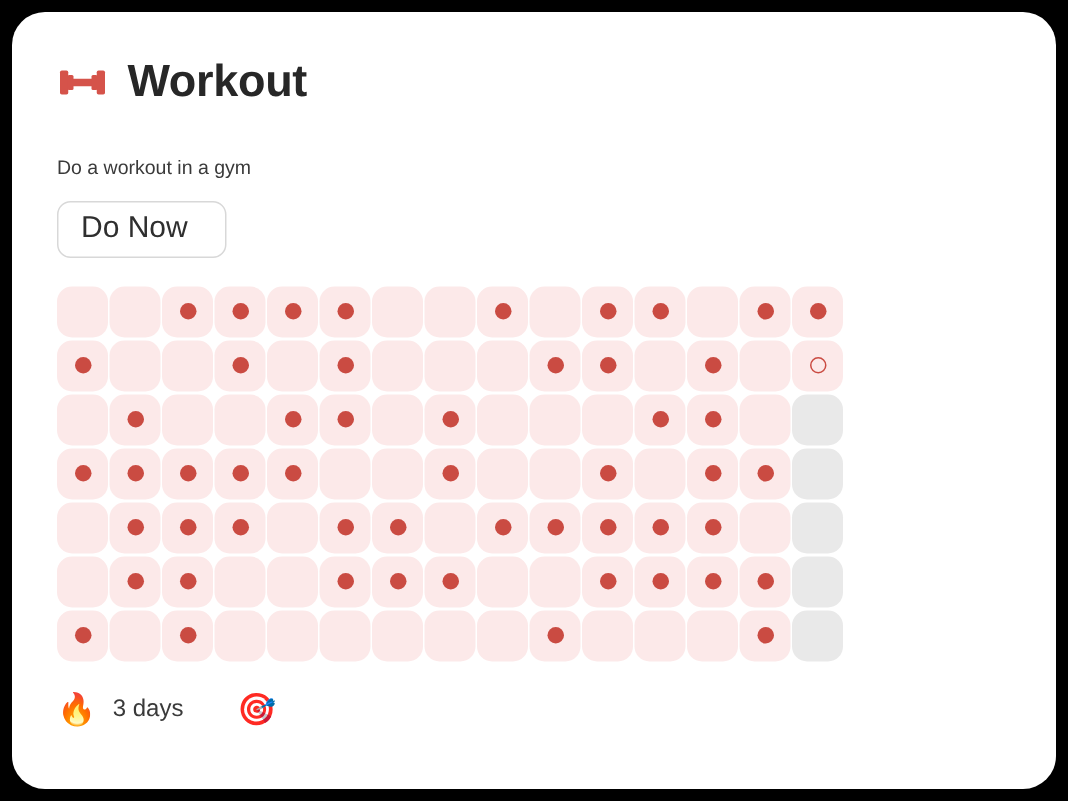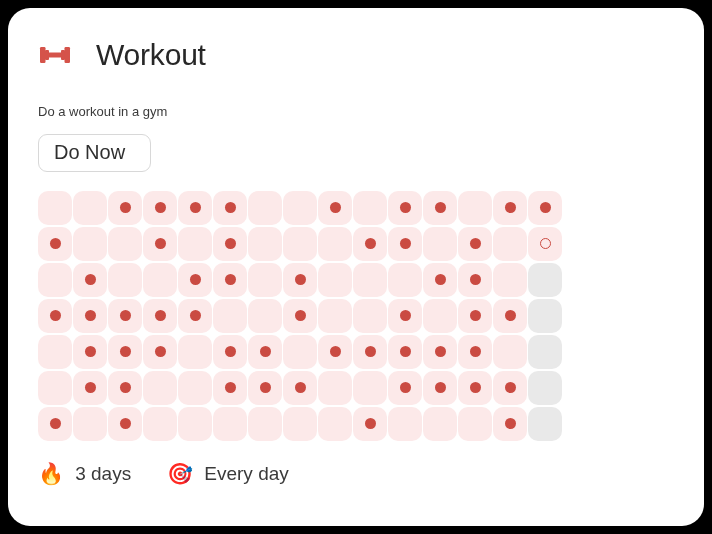--- a/index.html
+++ b/index.html
@@ -44,26 +44,25 @@
     height: 42px;
   }
   .dumbbell-icon {
     width: 34px;
     height: 34px;
     display: block;
     flex: none;
   }
   .card-title {
     font-size: 30px;
-    font-weight: 400;
+    font-weight: 700;
     color: #272727;
     letter-spacing: -0.2px;
     line-height: 1;
     white-space: nowrap;
-    margin-left: 11px;
   }
 
   
   .card-description {
     margin-top: 28px;
     font-size: 13px;
     color: #3a3a3a;
     line-height: 1.2;
     white-space: nowrap;
   }
@@ -134,21 +133,21 @@
     display: flex;
     align-items: center;
     gap: 11px;
   }
   .stat-emoji {
     font-size: 21px;
     line-height: 1;
     display: block;
   }
   .stat-label {
-    font-size: 19px;
+    font-size: 16px;
     color: #3a3a3a;
     line-height: 1;
     white-space: nowrap;
   }
 </style>
 </head>
 <body>
 
 <div id="stage">
 
@@ -389,18 +388,17 @@
         <div class="cell future"></div>
       </div>
 
     <div class="card-footer">
       <div class="stat">
         <span class="stat-emoji">🔥</span>
         <span class="stat-label">3 days</span>
       </div>
       <div class="stat">
         <span class="stat-emoji">🎯</span>
-        <span class="stat-label">Every day</span>
       </div>
     </div>
 
   </div>
 </div>
 
 </body></html>

